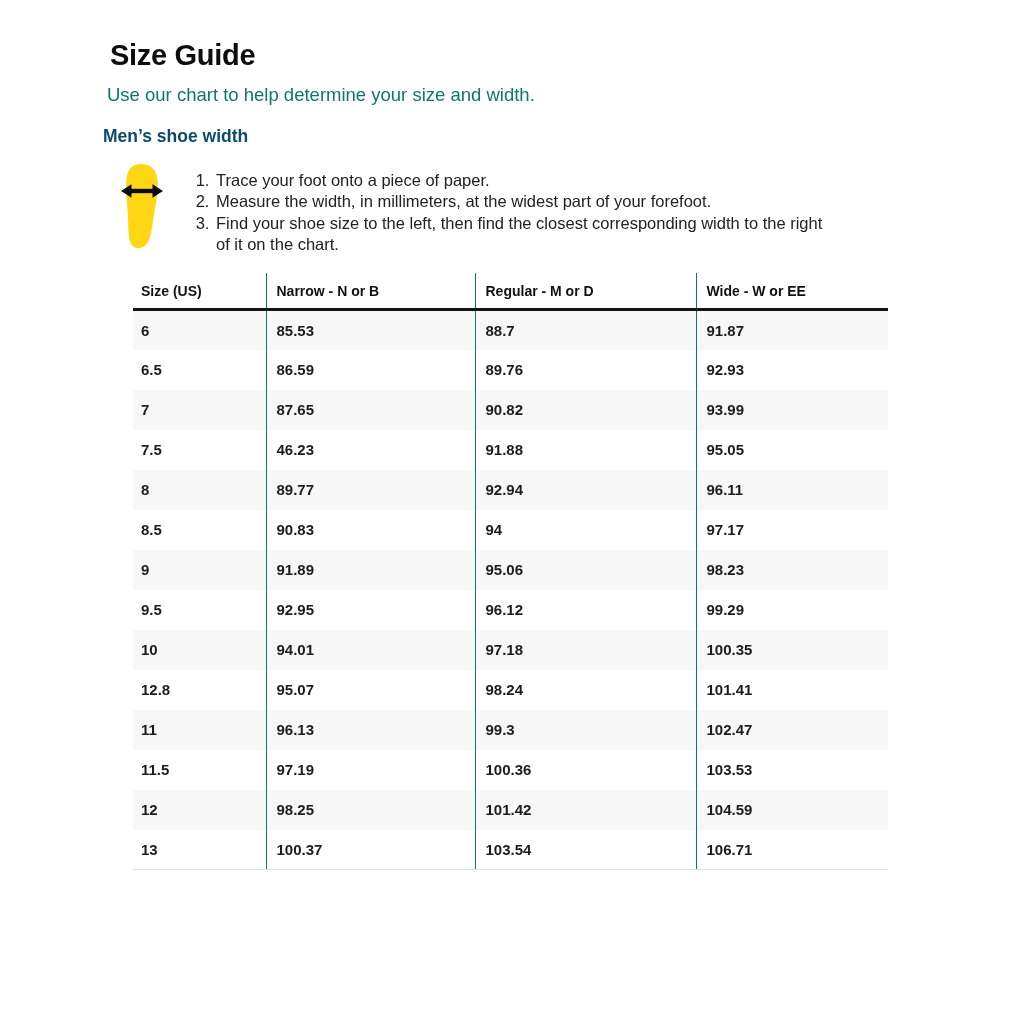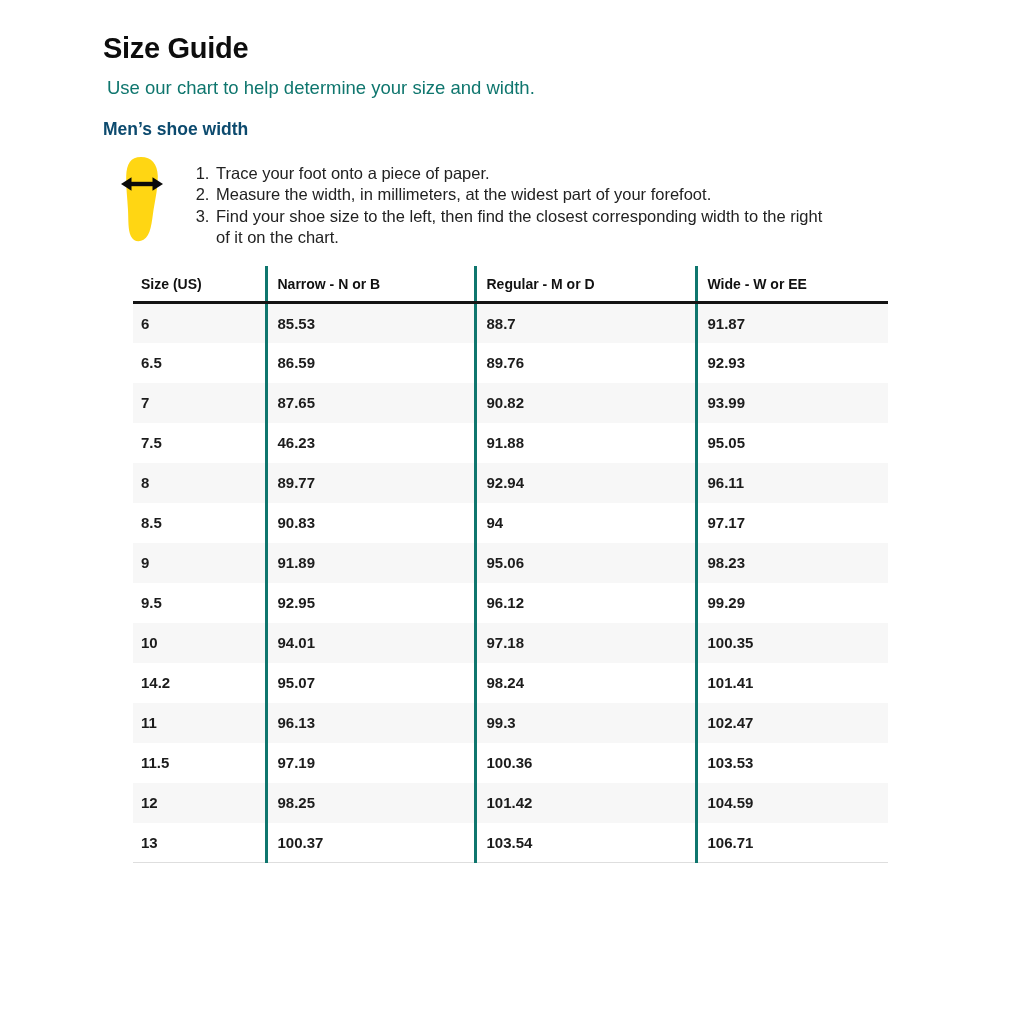--- a/index.html
+++ b/index.html
@@ -14,21 +14,21 @@
     -webkit-font-smoothing: antialiased;
   }
   .page {
     position: relative;
     width: 1024px;
     height: 1024px;
     padding: 33px 0 0 103px;
     overflow: hidden;
   }
   .title {
-    margin: 0;
+    margin: 7px;
     font-size: 29px;
     line-height: 1.1;
     font-weight: 700;
     letter-spacing: -0.3px;
     color: #0d0d0d;
   }
   .subtitle {
     margin: 12px 0 0 4px;
     font-size: 18.5px;
     line-height: 21px;
@@ -81,21 +81,21 @@
   }
   .size-table td {
     height: 40px;
     vertical-align: middle;
     font-size: 15px;
     font-weight: 700;
     color: #1c1c1c;
     padding: 0 0 0 10px;
   }
   .size-table th + th,
-  .size-table td + td { border-left: 3px solid #0f766e; }
+  .size-table td + td { border-left: 1px solid #0f766e; }
   .size-table th:first-child,
   .size-table td:first-child { padding-left: 8px; }
   .size-table tbody tr:nth-child(odd) { background: #f7f7f7; }
   .size-table tbody tr:last-child td { border-bottom: 1px solid #dedede; }
 </style>
 </head>
 <body>
 
 <div class="page">
 
@@ -185,21 +185,21 @@
           <td>96.12</td>
           <td>99.29</td>
         </tr>
         <tr>
           <td>10</td>
           <td>94.01</td>
           <td>97.18</td>
           <td>100.35</td>
         </tr>
         <tr>
-          <td>14.2</td>
+          <td>12.8</td>
           <td>95.07</td>
           <td>98.24</td>
           <td>101.41</td>
         </tr>
         <tr>
           <td>11</td>
           <td>96.13</td>
           <td>99.3</td>
           <td>102.47</td>
         </tr>

